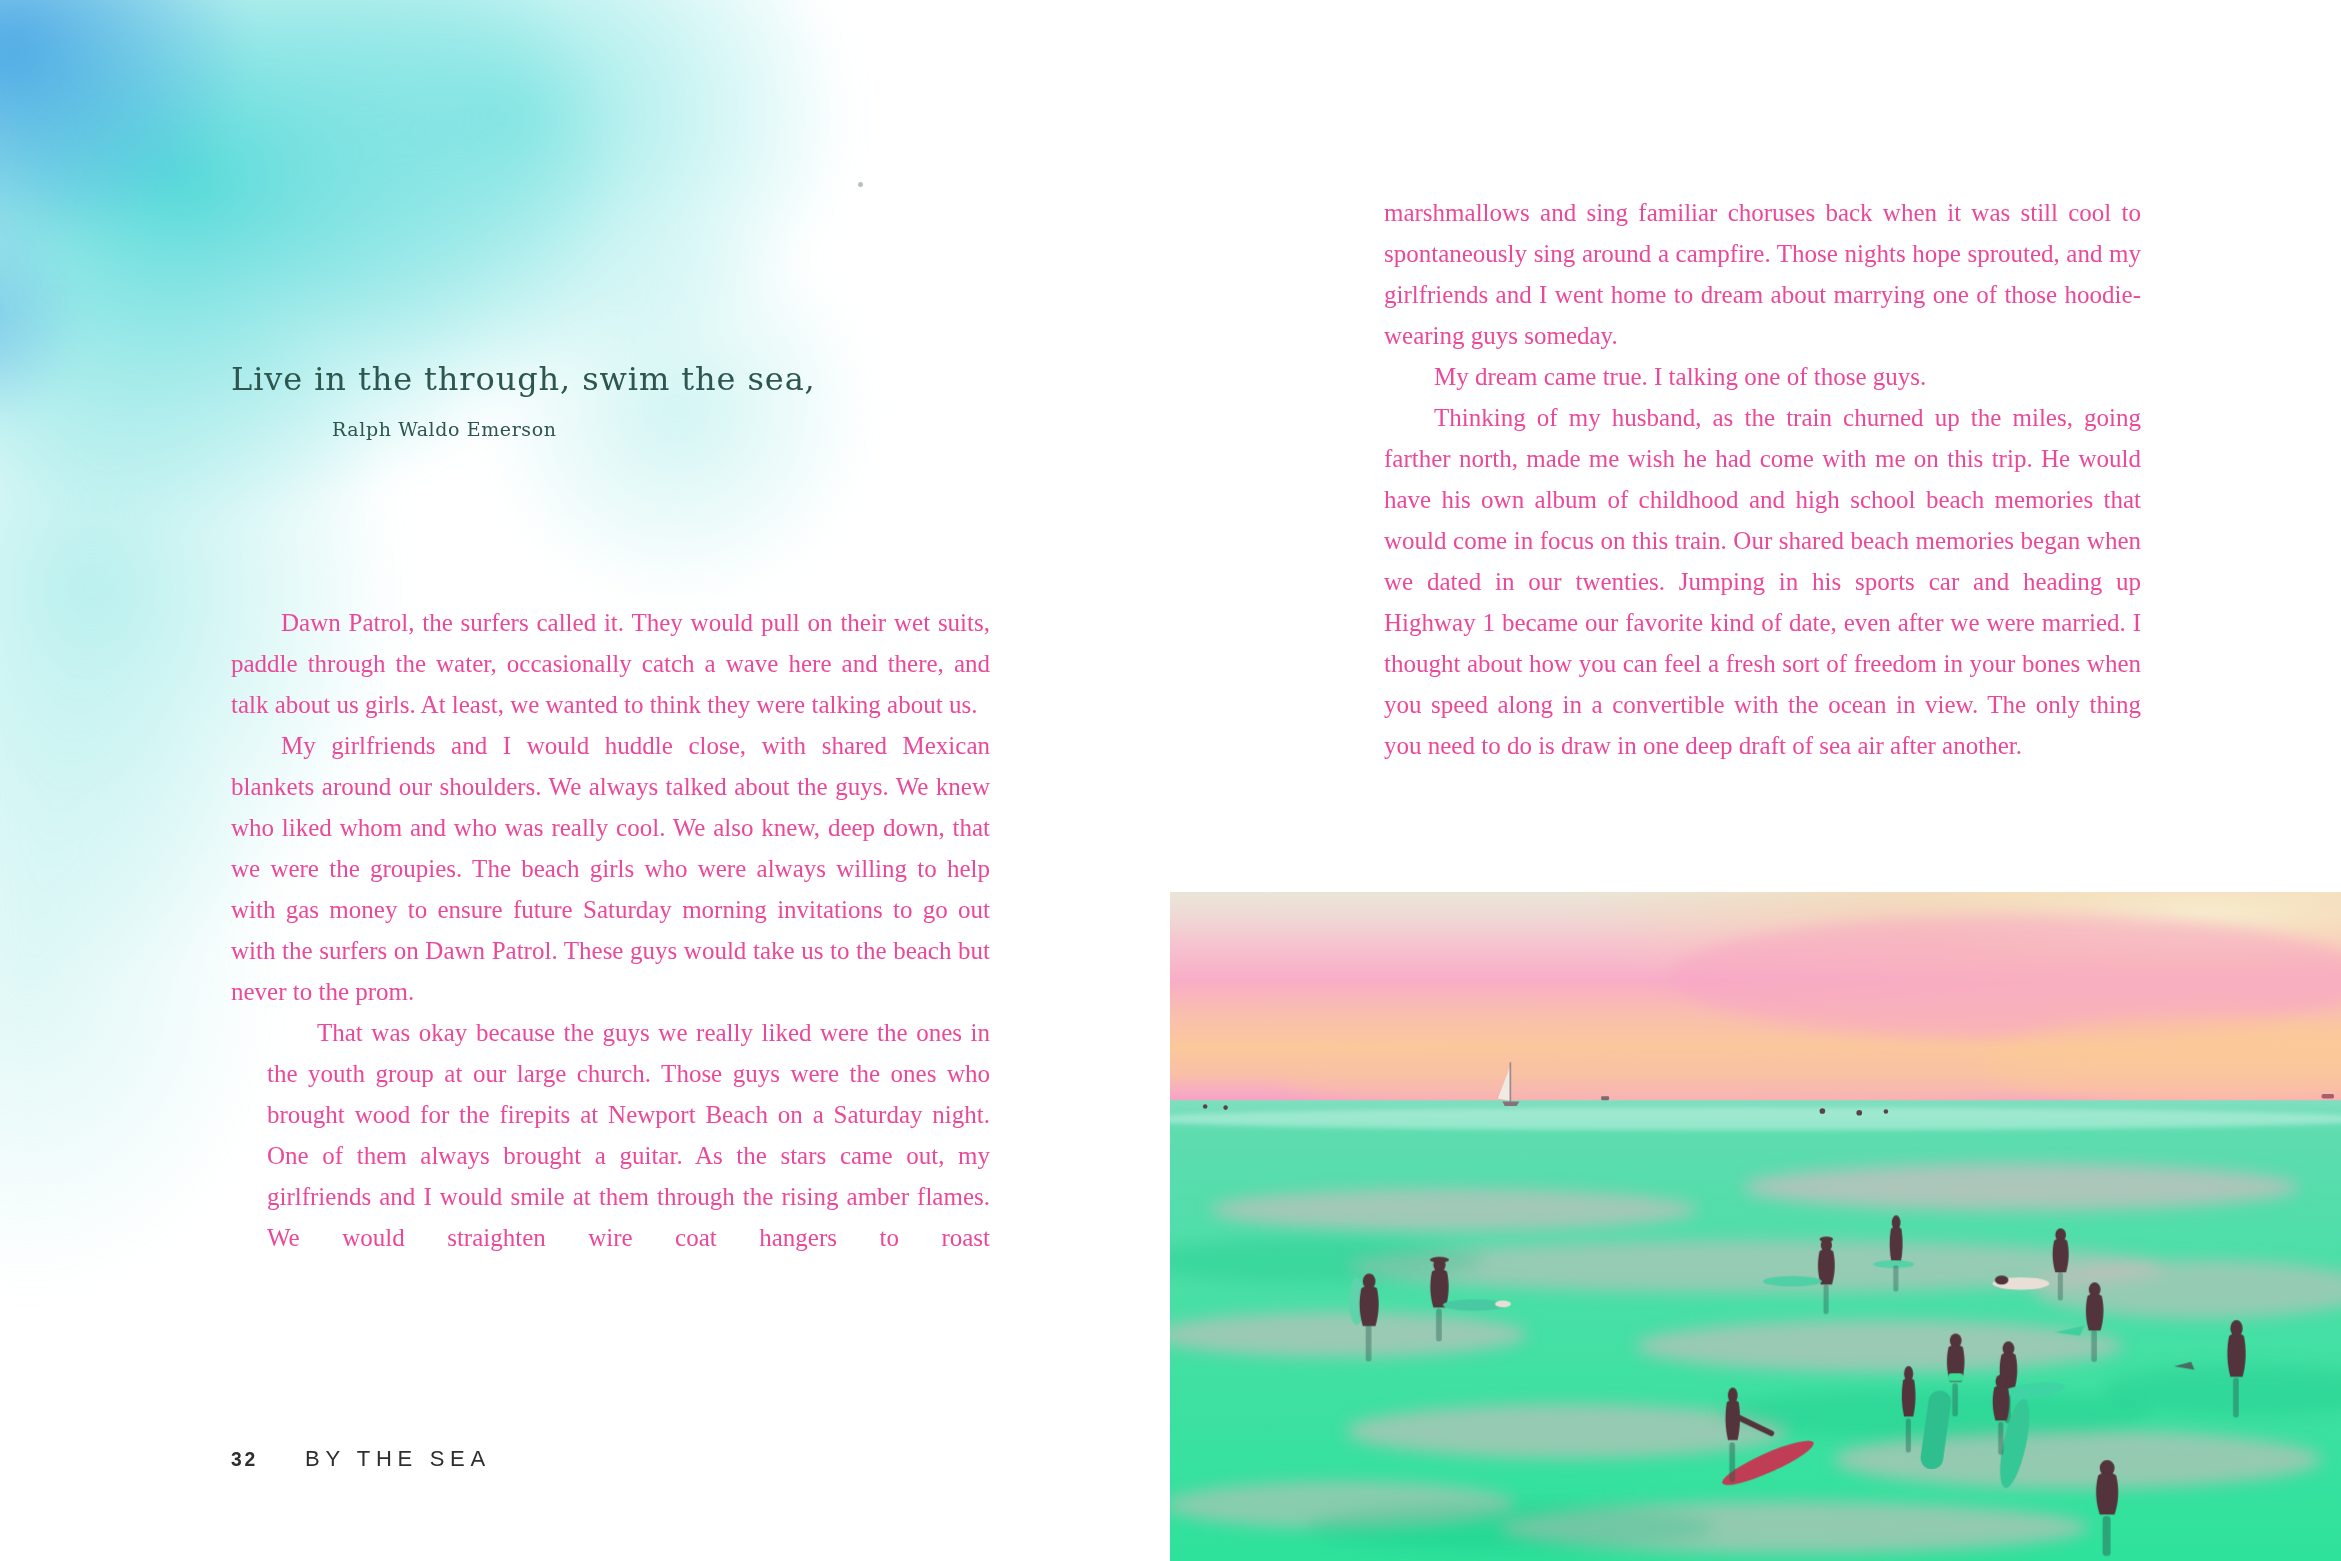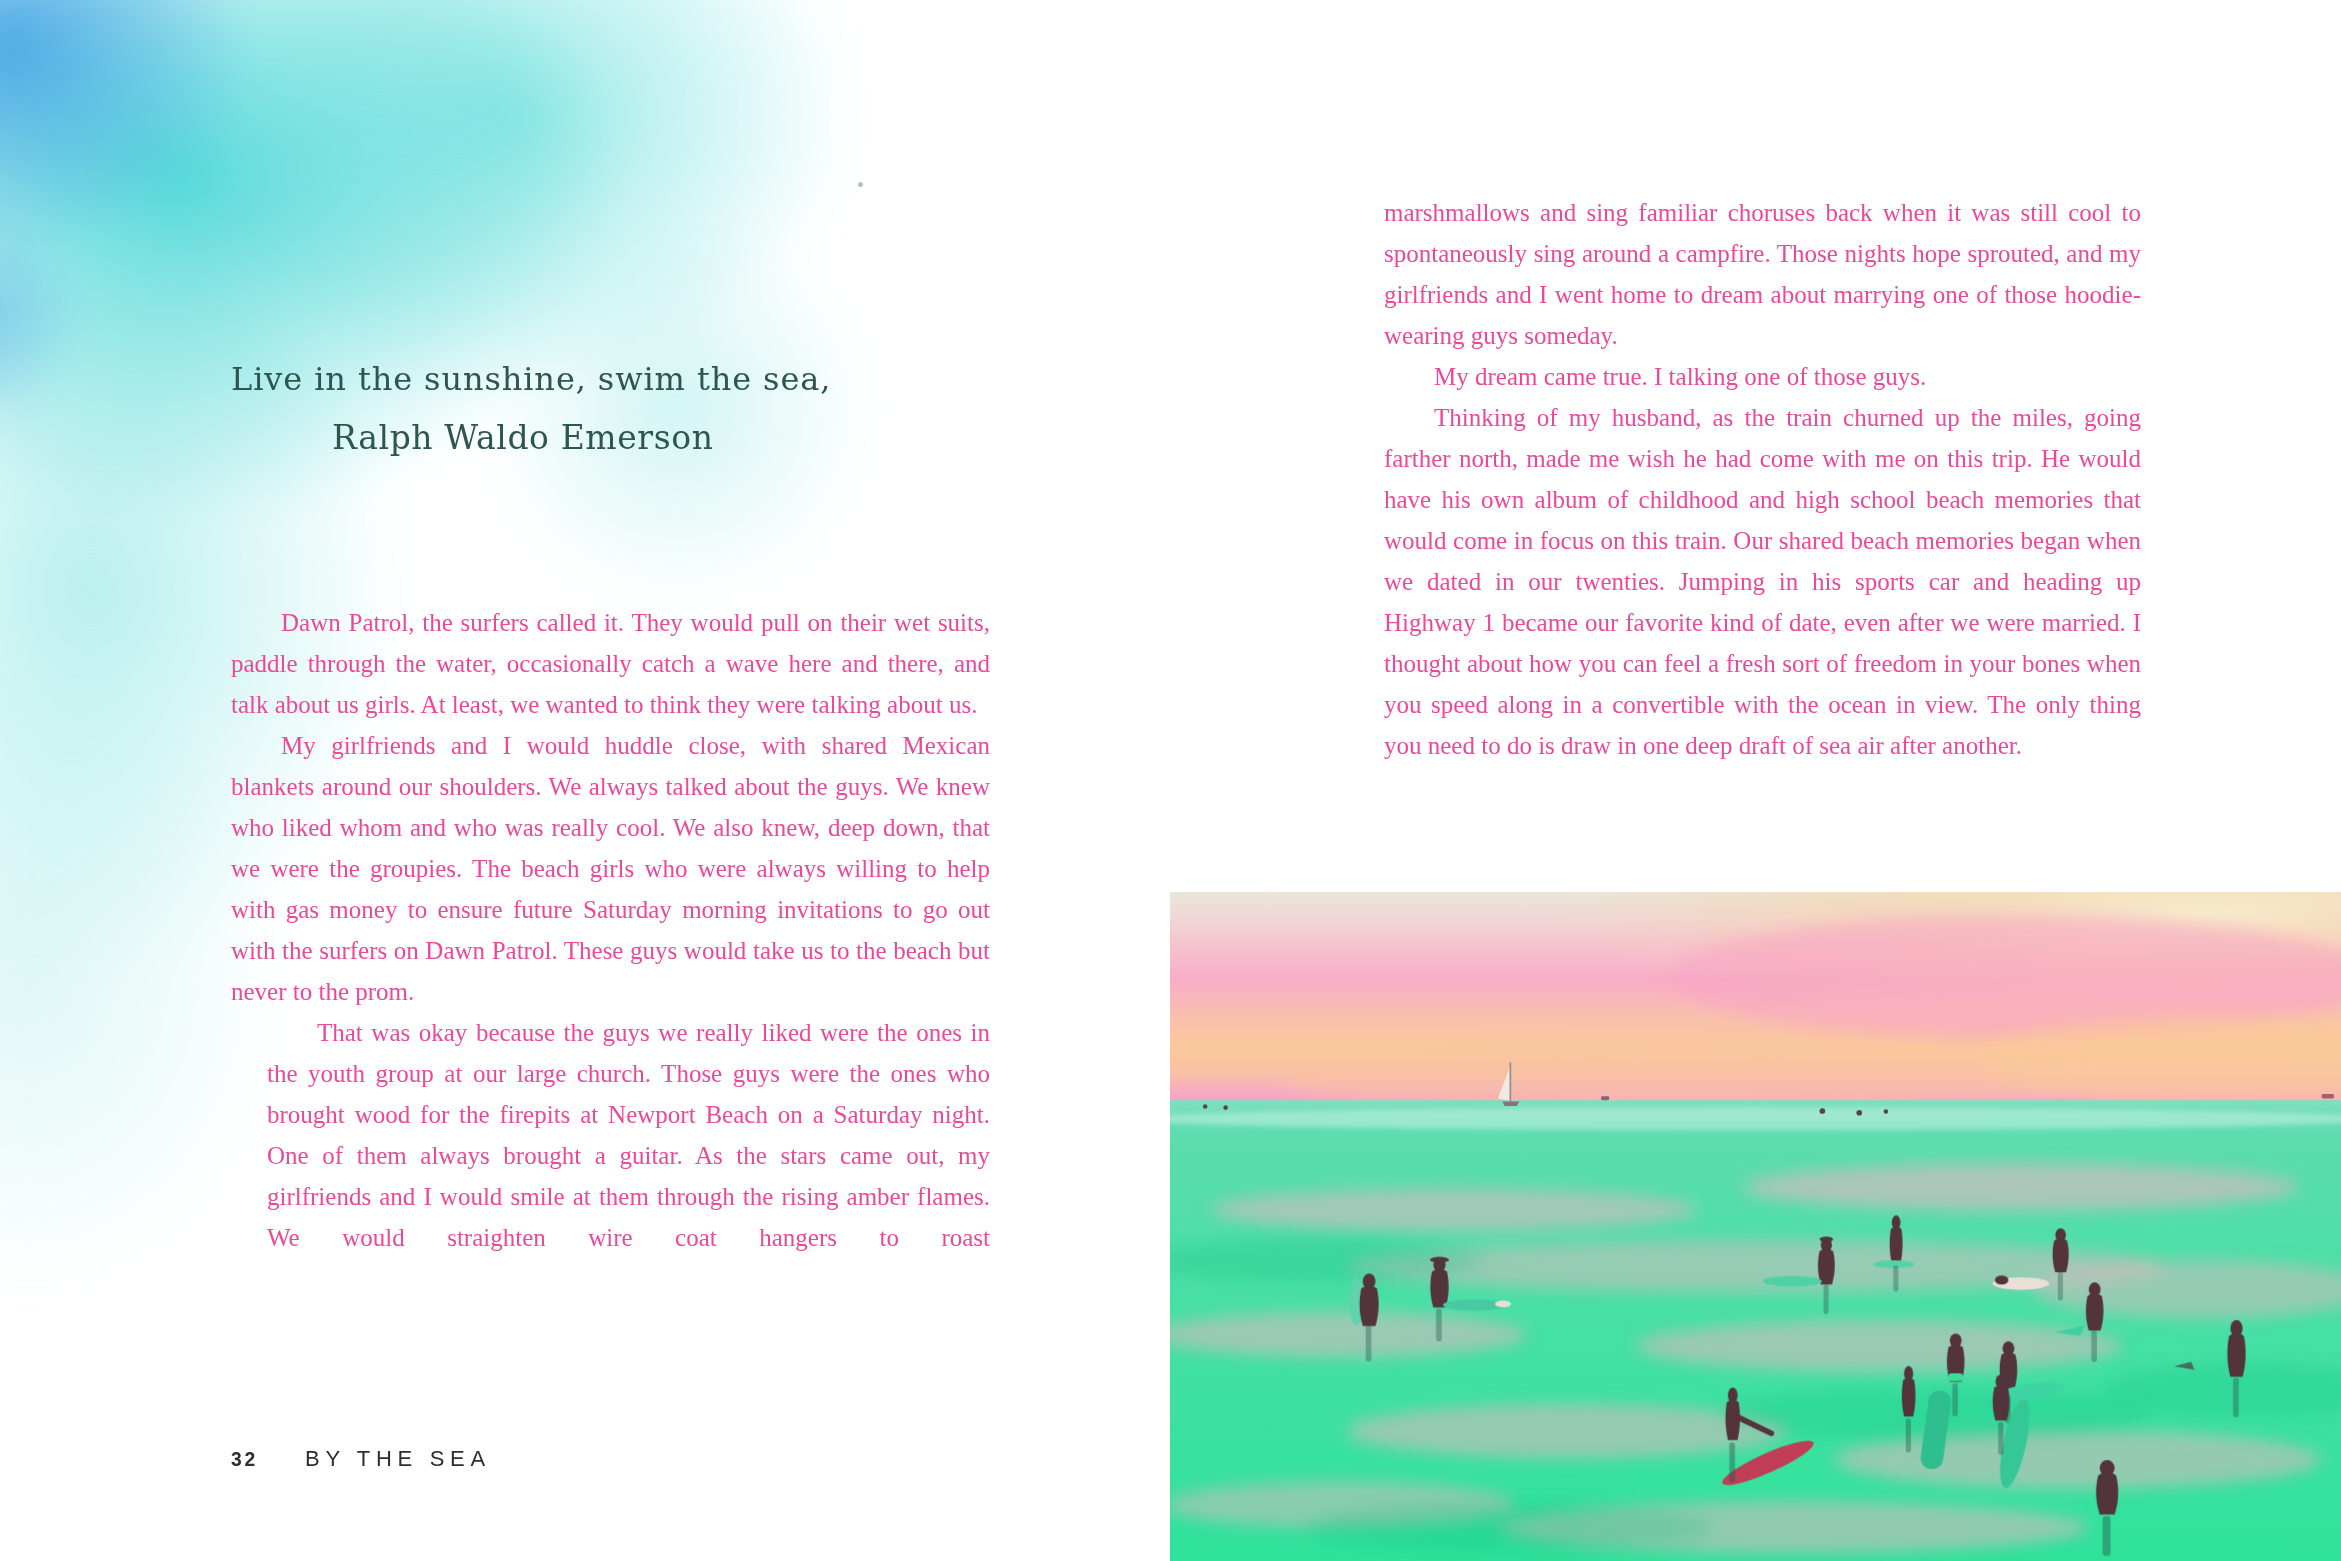--- a/index.html
+++ b/index.html
@@ -53,21 +53,21 @@
     font-family: "DejaVu Serif", serif;
   }
   .quote-line {
     font-size: 32px;
     line-height: 52px;
     letter-spacing: 0.9px;
   }
   .quote-attribution {
     margin-top: 12.5px;
     margin-left: 101px;
-    font-size: 33px;
+    font-size: 19px;
     letter-spacing: 0.6px;
     color: #2d564e;
   }
   
   .body-text {
     position: absolute;
     font-size: 25px;
     line-height: 41px;
     color: #ec4899;
     text-align: justify;
@@ -116,21 +116,21 @@
 </head>
 <body>
 
 <div class="spread">
 
   <div class="watercolor"></div>
   <div class="speck"></div>
 
   <div>
     <div class="quote-block">
-      <div class="quote-line">Live in the sunshine, swim the sea,</div>
+      <div class="quote-line">Live in the through, swim the sea,</div>
       <div class="quote-attribution">Ralph Waldo Emerson</div>
     </div>
 
     <div class="body-text body-left">
       <p>Dawn Patrol, the surfers called it. They would pull on their wet suits, paddle through the water, occasionally catch a wave here and there, and talk about us girls. At least, we wanted to think they were talking about us.</p>
       <p>My girlfriends and I would huddle close, with shared Mexican blankets around our shoulders. We always talked about the guys. We knew who liked whom and who was really cool. We also knew, deep down, that we were the groupies. The beach girls who were always willing to help with gas money to ensure future Saturday morning invitations to go out with the surfers on Dawn Patrol. These guys would take us to the beach but never to the prom.</p>
       <p class="flush-last">That was okay because the guys we really liked were the ones in the youth group at our large church. Those guys were the ones who brought wood for the firepits at Newport Beach on a Saturday night. One of them always brought a guitar. As the stars came out, my girlfriends and I would smile at them through the rising amber flames. We would straighten wire coat hangers to roast</p>
     </div>
 
     <div class="page-footer">

